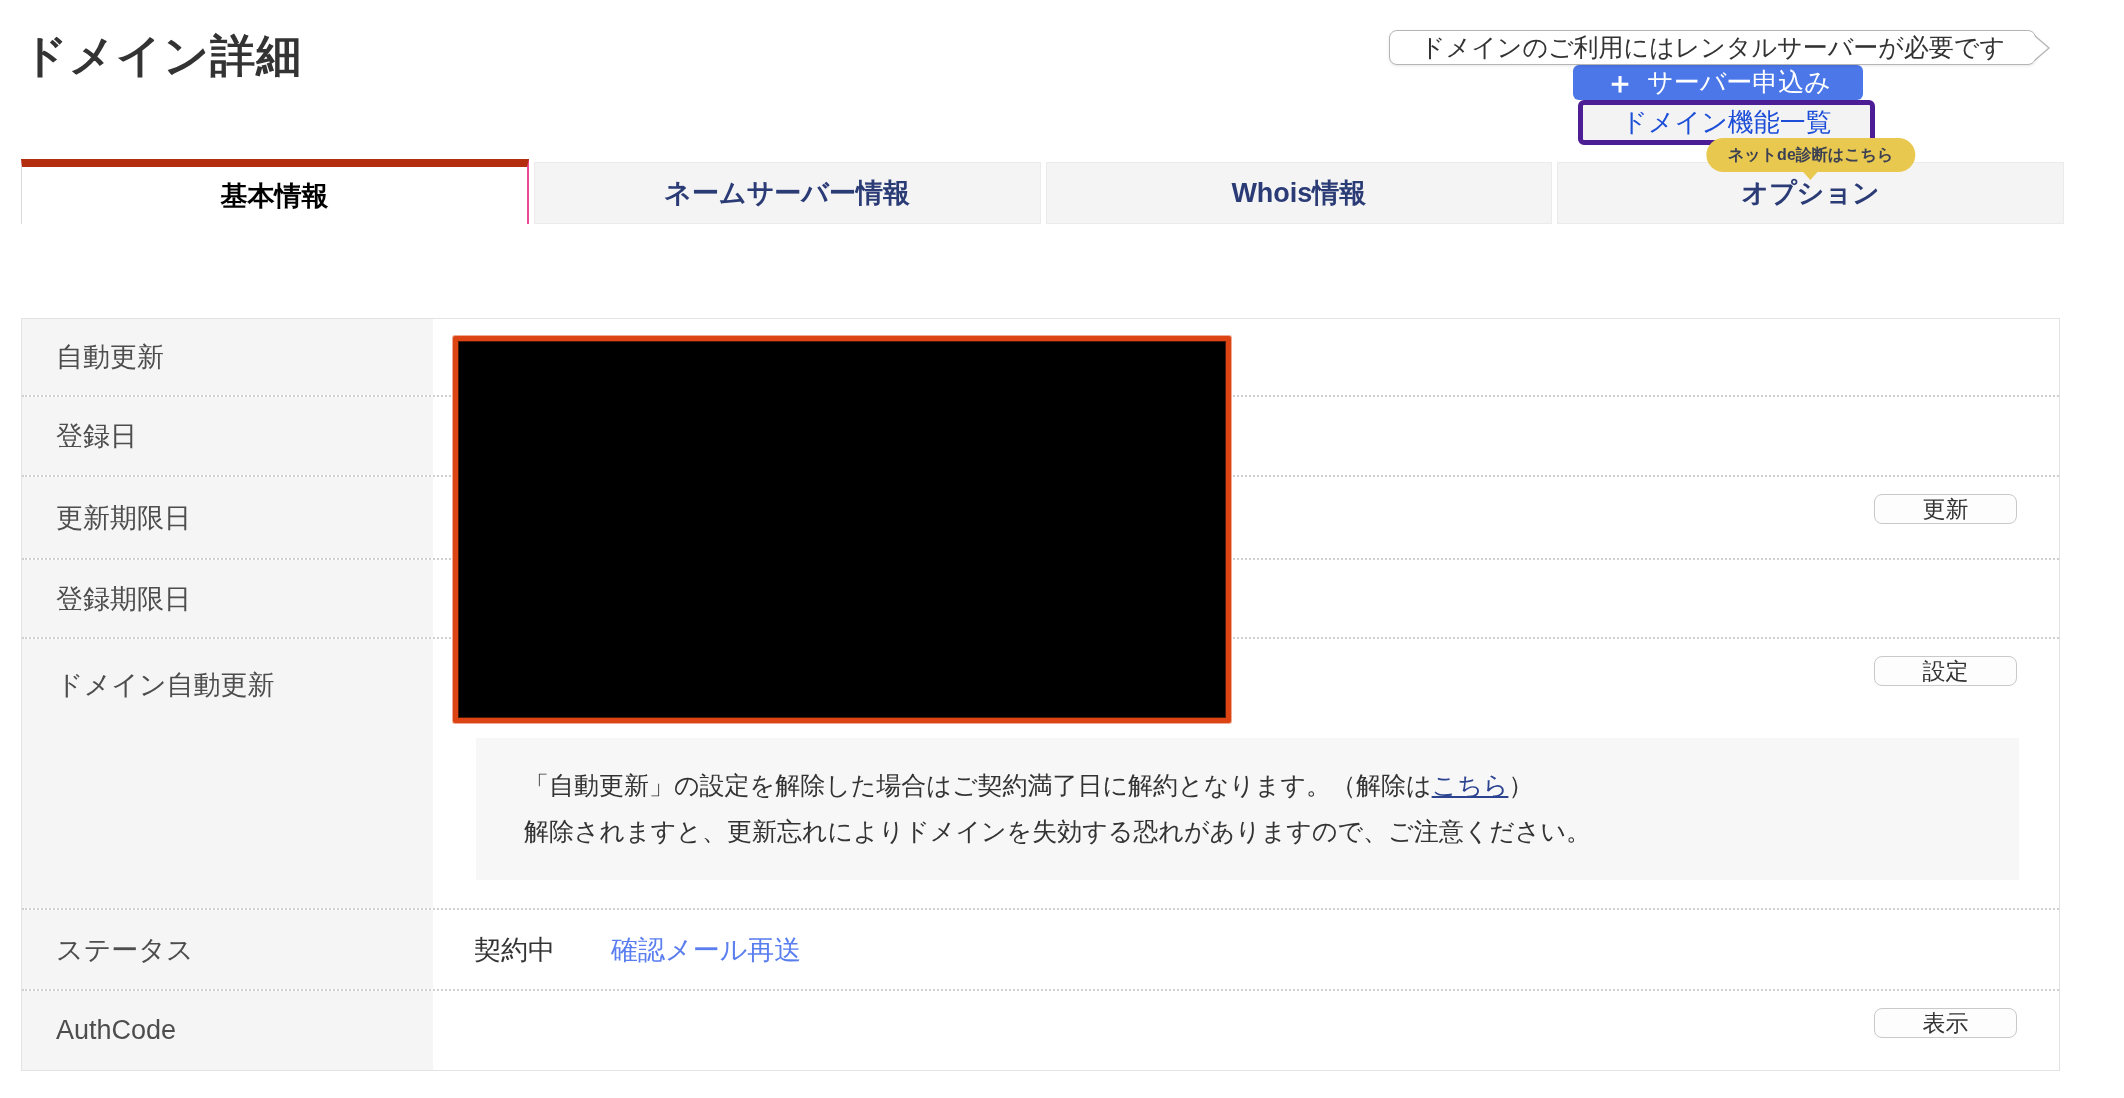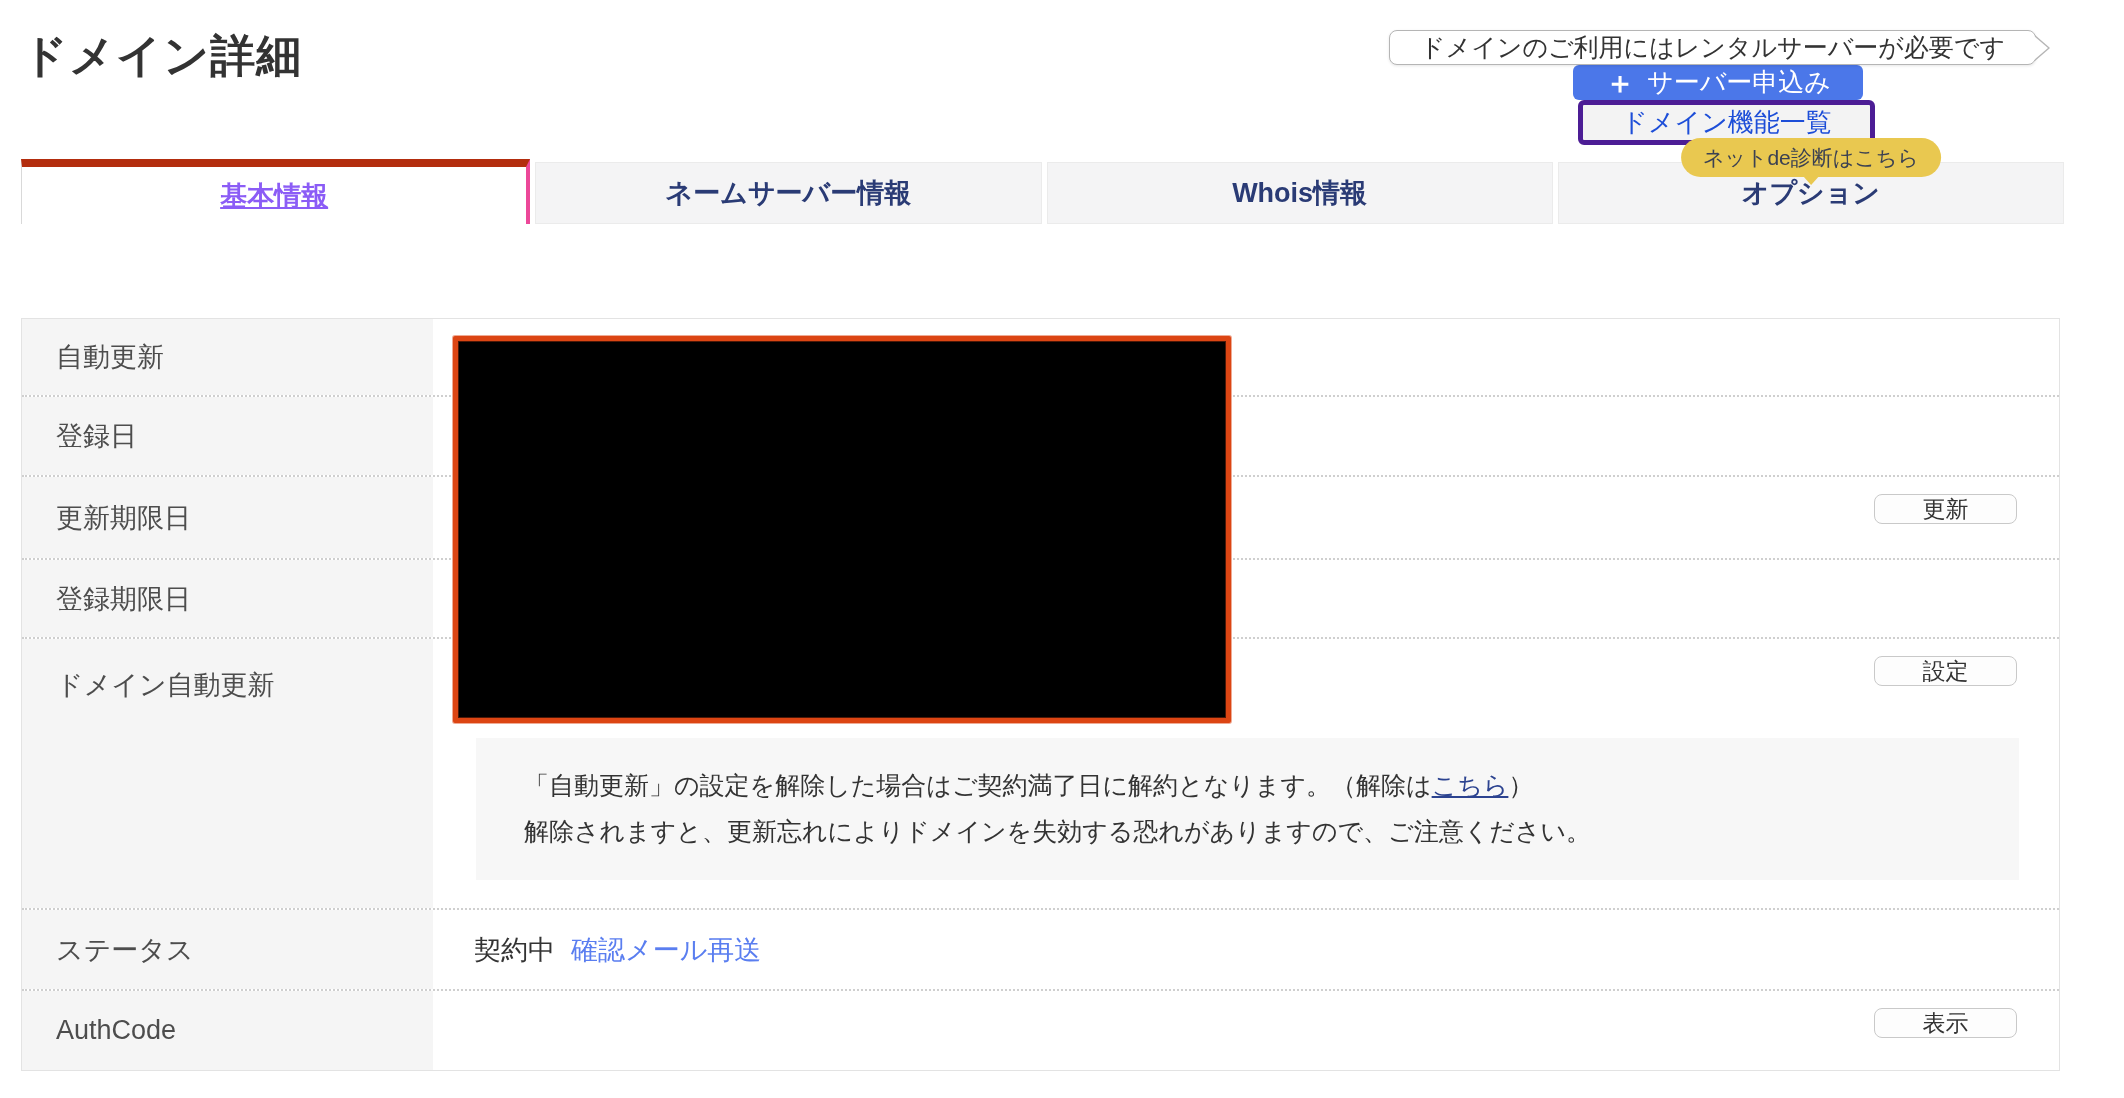--- a/index.html
+++ b/index.html
@@ -60,28 +60,27 @@
   .tab {
     flex:1; height:62px; background:#f4f4f5;
     border:1px solid #ebebeb;
     display:flex; align-items:center; justify-content:center;
     font-size:27px; font-weight:bold; color:#2a3b75;
     position:relative; cursor:pointer;
   }
   .tab.active {
     height:65px; background:#fff;
     border:none; border-top:8px solid #b32d0e;
-    border-left:1px solid #d9d9d9; border-right:4px solid #ec4899;
-    color:#8b5cf6;
-    text-decoration:underline;
+    border-left:1px solid #d9d9d9; border-right:2px solid #ec4899;
+    color:#000000;
   }
   .net-badge {
     position:absolute; top:-25px; left:50%; transform:translateX(-50%);
     background:#e9c850; color:#3b4152;
-    font-size:21px; font-weight:normal; line-height:1;
+    font-size:16px; font-weight:bold; line-height:1;
     padding:9px 22px 9px 22px; border-radius:20px;
     white-space:nowrap; z-index:3; cursor:pointer;
   }
   .net-badge::after {
     content:""; position:absolute; left:50%; bottom:-8px; transform:translateX(-50%);
     border-left:9px solid transparent; border-right:9px solid transparent;
     border-top:10px solid #e9c850;
   }
 
   
@@ -92,21 +91,21 @@
   .drow { display:flex; position:relative; }
   .drow + .drow { border-top:2px dotted #cfcfcf; }
   .drow-label {
     width:411px; min-width:411px; background:#f5f5f5;
     padding-left:34px; display:flex; align-items:center;
     font-size:27px; color:#4d4d4d;
   }
   .drow.tall .drow-label { align-items:flex-start; padding-top:28px;font-family:Liberation Serif, serif; }
   .drow-value {
     flex:1; display:flex; align-items:center;
-    padding-left:41px; font-size:27px; color:#333;
+    padding-left:41px; font-size:27px; color:#333;gap:40px;
   }
   .h76{height:76px;} .h80{height:80px;} .h83{height:83px;}
   .h79{height:79px;} .h271{height:271px;} .h81{height:81px;}
 
   .row-btn {
     position:absolute; right:42px; top:17px;
     width:143px; height:30px;
     background:#fdfdfd; border:1px solid #c9c9c9; border-radius:8px;
     font-size:23px; color:#333; font-family:inherit;
     display:flex; align-items:center; justify-content:center; cursor:pointer;

